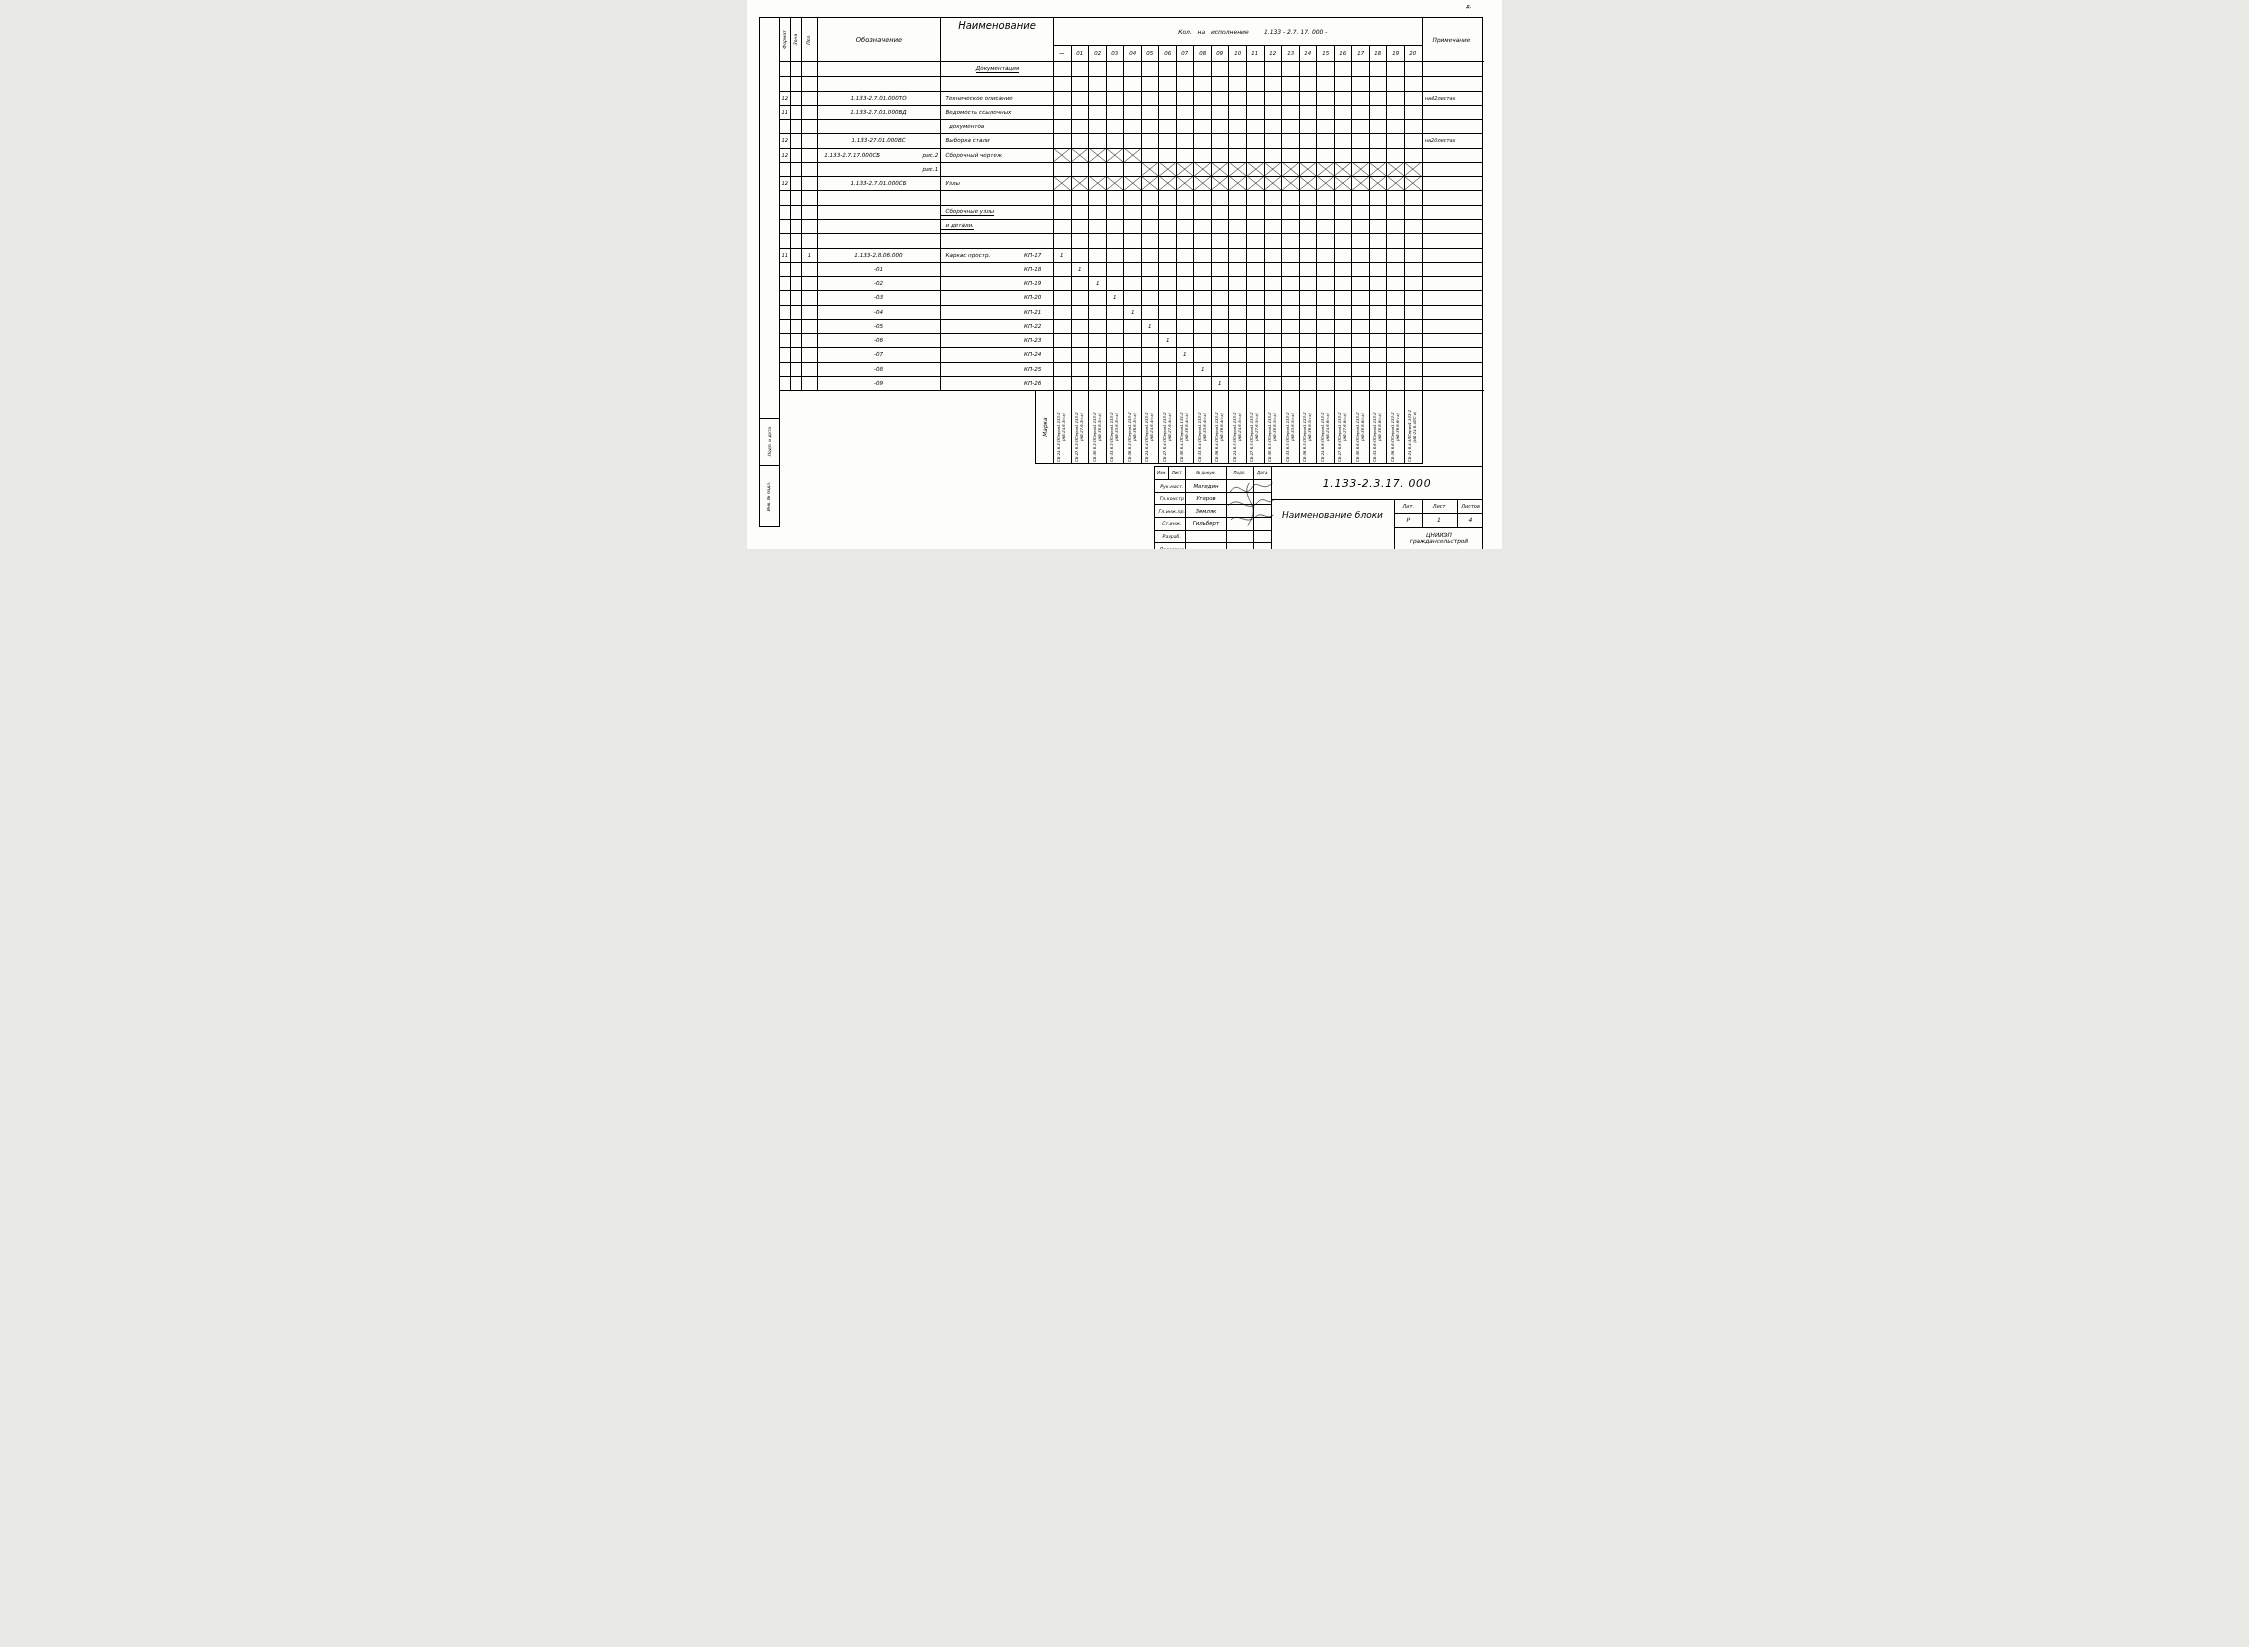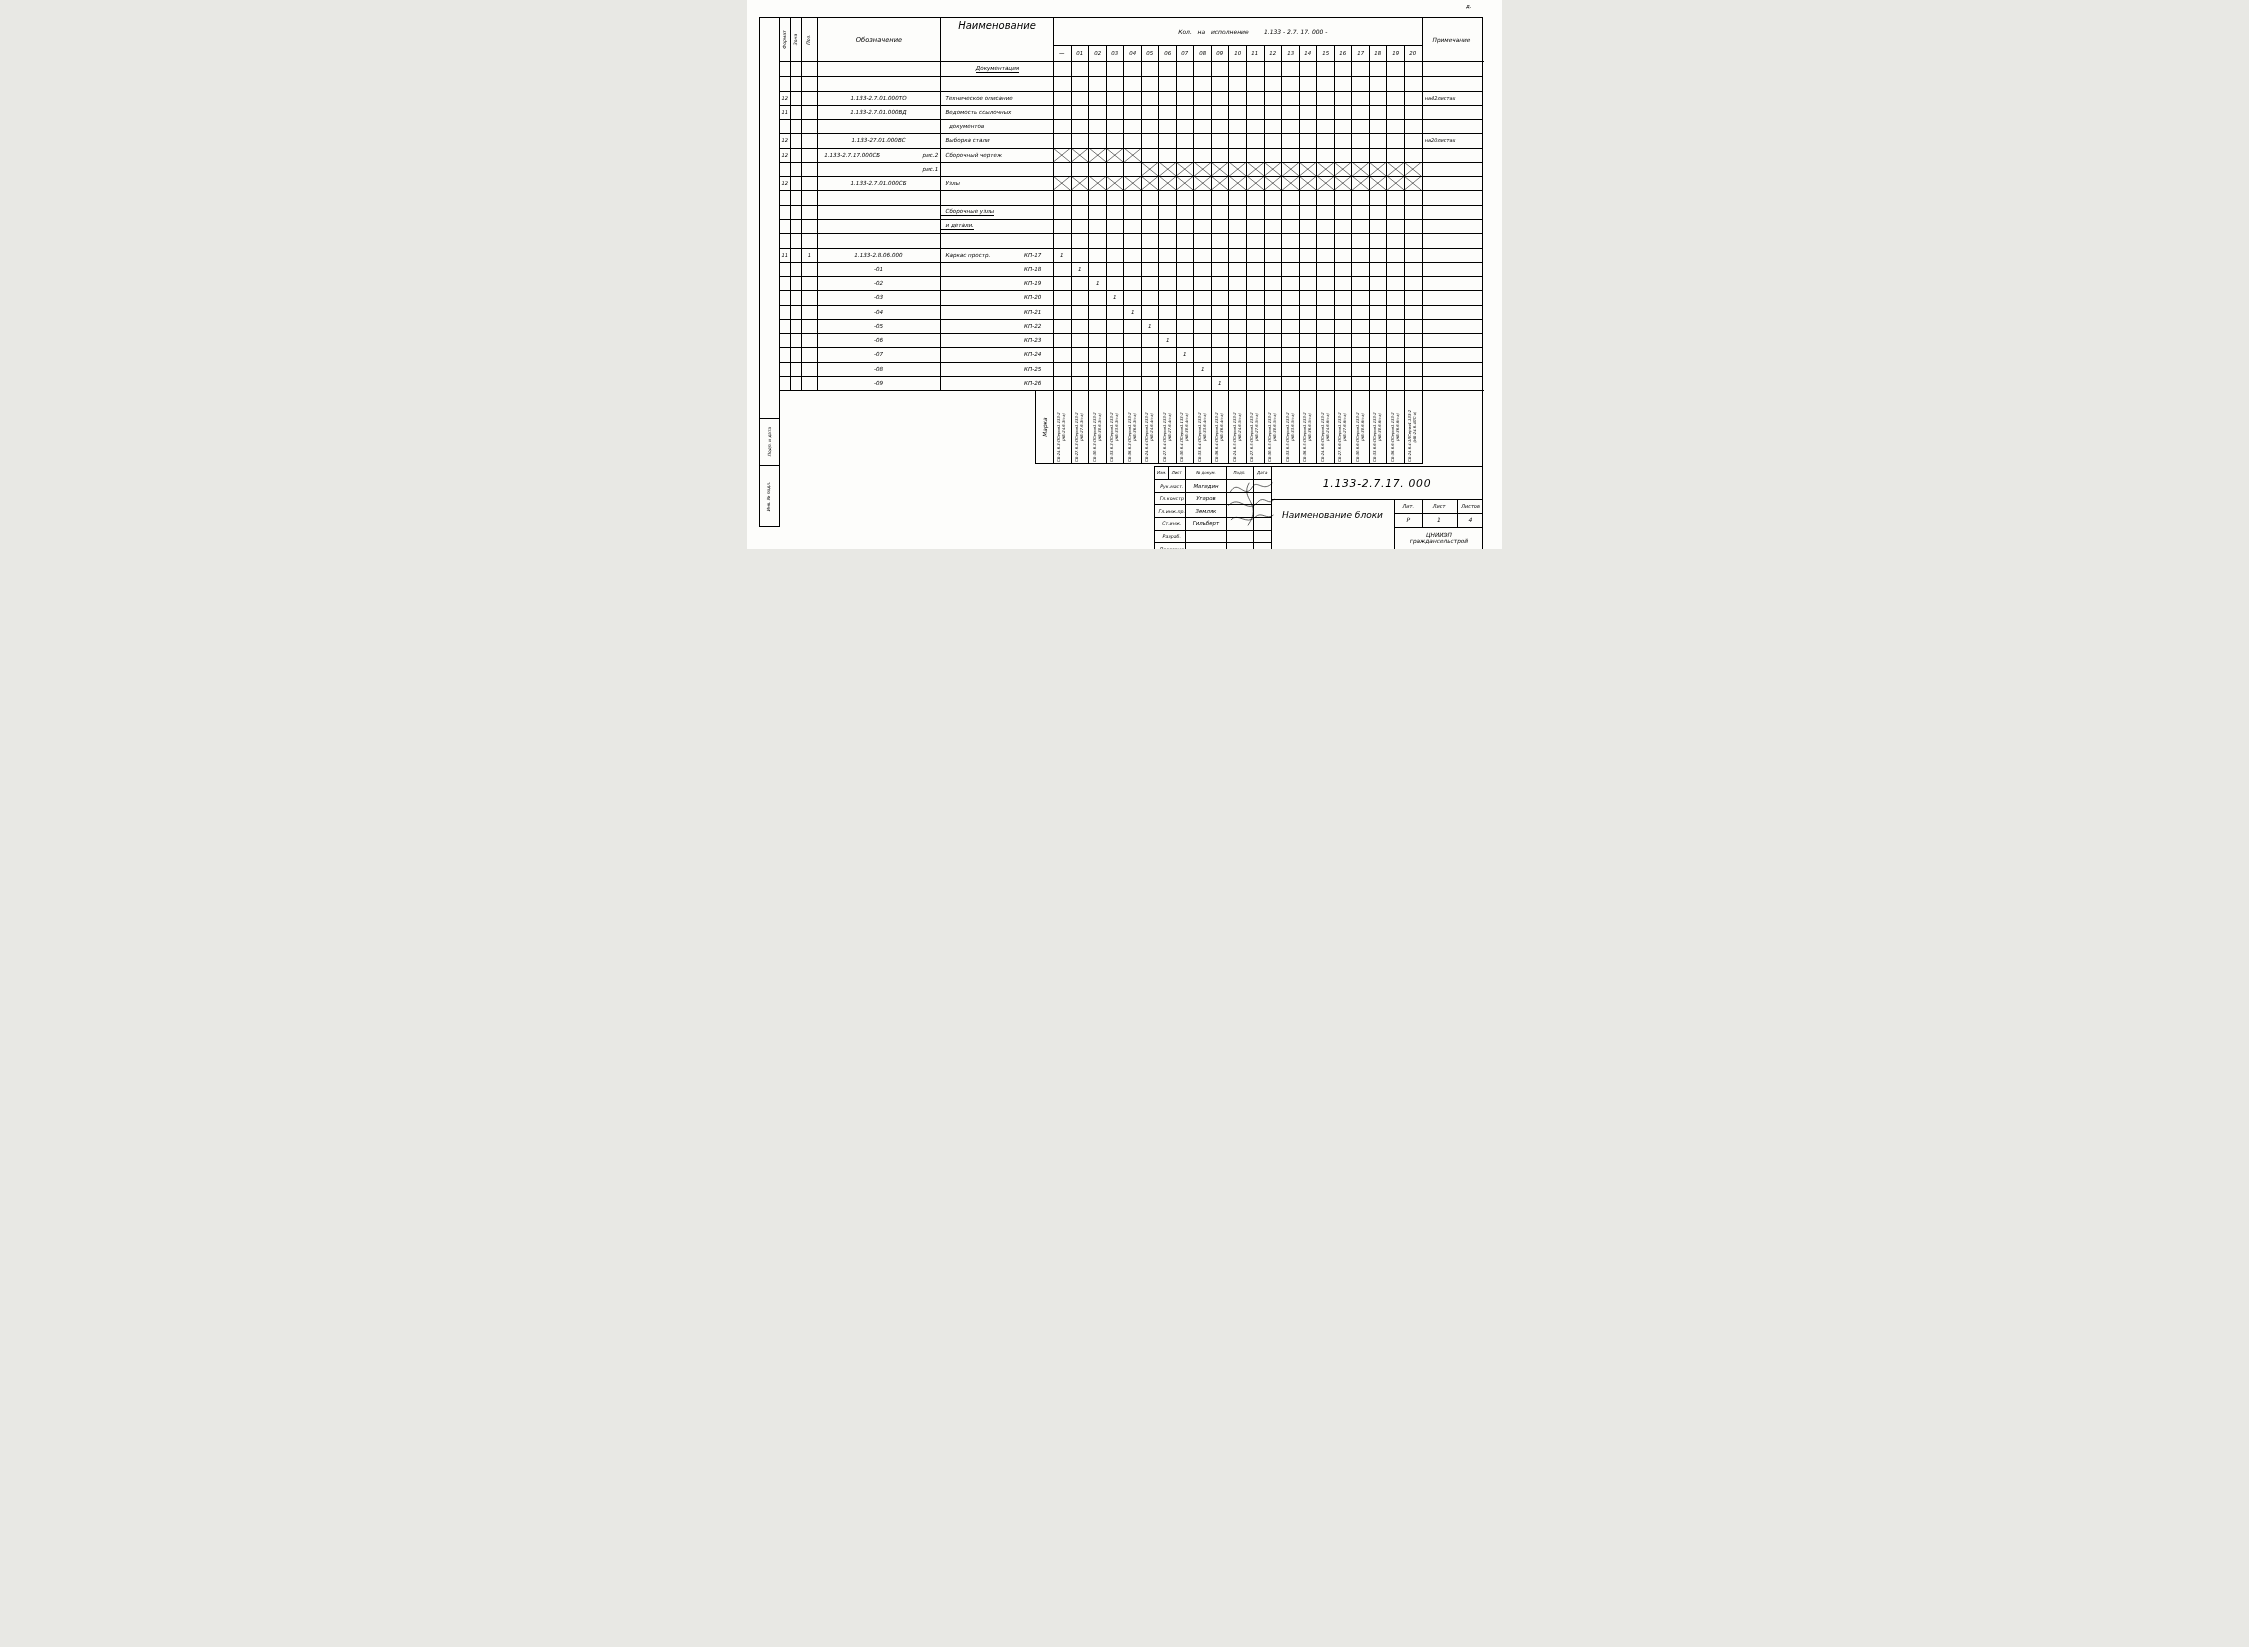--- a/index.html
+++ b/index.html
@@ -66,21 +66,21 @@
       <span>Марка</span>
     </div>
   <div class="vc" id="m-top">
       <span>Подп. и дата</span>
     </div>
   <div class="vc" id="m-bottom">
       <span>Инв. № подл.</span>
     </div>
   <div class="abs" id="corner-mark">д.</div>
 
-  <div class="abs cc" id="tb-docnum">1.133-2.7.17. 000</div>
+  <div class="abs cc" id="tb-docnum">1.133-2.3.17. 000</div>
   <div class="abs cc" id="tb-title">Наименование блоки</div>
   <div class="abs cc" id="tb-lit-label">Лит.</div>
   <div class="abs cc" id="tb-list-label">Лист</div>
   <div class="abs cc" id="tb-listov-label">Листов</div>
   <div class="abs cc" id="tb-lit-val">Р</div>
   <div class="abs cc" id="tb-list-val">1</div>
   <div class="abs cc" id="tb-listov-val">4</div>
   <div class="abs" id="tb-org">
     <span>ЦНИИЭП</span>
     <span>граждансельстрой</span>

